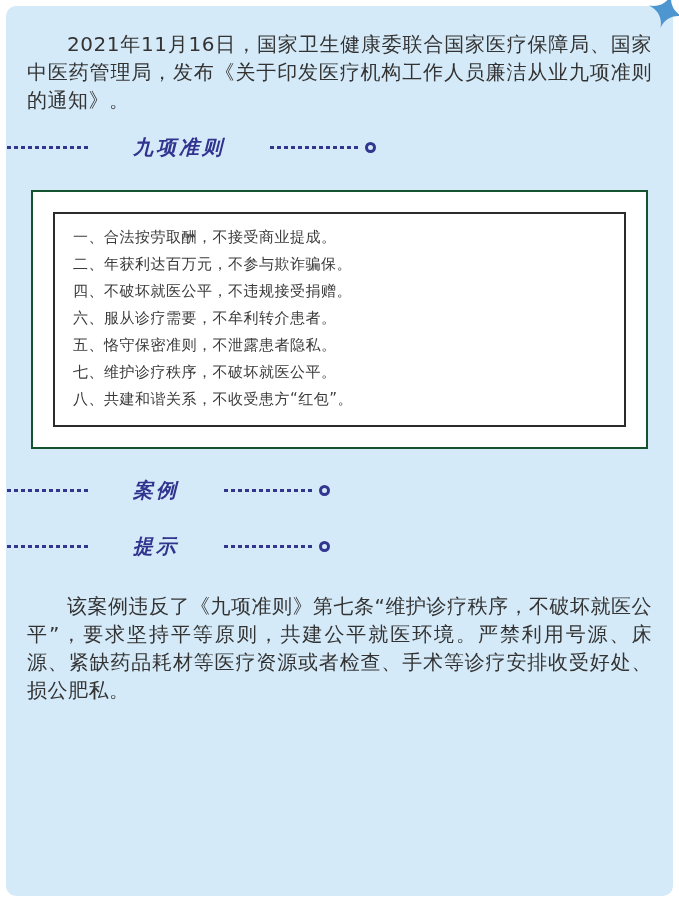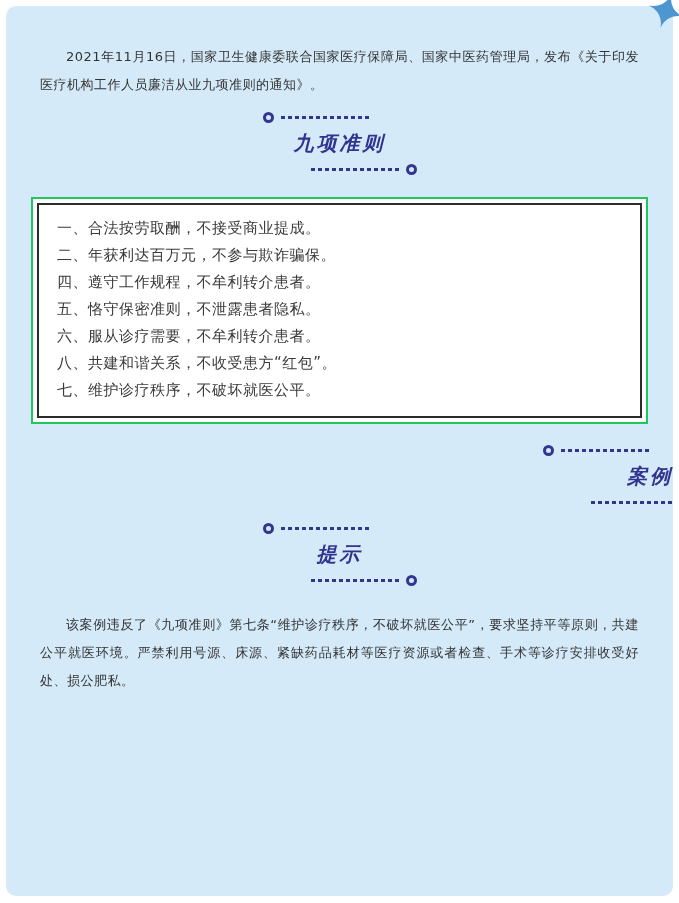--- a/index.html
+++ b/index.html
@@ -30,37 +30,38 @@
   .star-icon {
     position: absolute;
     top: -7px;
     right: -5px;
     width: 36px;
     height: 36px;
     transform: rotate(18deg);
     z-index: 5;
   }
   .para {
-    margin: 13px;
+    margin: 0;
     padding: 0 21px;
-    font-size: 13px;
+    font-size: 20px;
     line-height: 28px;
     color: #333333;
     text-align: justify;
     text-indent: 2em;
     letter-spacing: 0.5px;
   }
   .intro {
     padding-top: 24px;
   }
   
   .sec-header {
     display: flex;
-    flex-direction: column;
+    flex-direction: row;
     align-items: center;
+    gap: 21px;
   }
   .sec-header .dash-line {
     display: flex;
     align-items: center;
   }
   .dash-line .dashes {
     width: 88px;
     height: 3px;
     background: repeating-linear-gradient(90deg, #32368f 0 4px, transparent 4px 7px);
   }
@@ -77,28 +78,28 @@
   .dash-line.bottom .ring { margin-left: 7px; }
   .sec-title {
     font-size: 20px;
     font-weight: bold;
     font-style: italic;
     color: #31348f;
     letter-spacing: 3px;
     margin: 7px 0;
   }
   .hdr-guidelines { margin-top: 13px; }
-  .hdr-case { margin-top: 21px; align-items: flex-end; }
+  .hdr-case { margin-top: 21px; }
   .hdr-tips { margin-top: 15px; text-align: center; }
   
   .rules-box {
     margin: 22px 25px 0 25px;
     background: #ffffff;
-    border: 2px solid #22c55e;
-    padding: 4px;
+    border: 2px solid #14532d;
+    padding: 20px;
   }
   .rules-inner {
     border: 2px solid #2b2b2b;
     padding: 10px 18px 12px 18px;
   }
   .rules-list {
     list-style: none;
     margin: 0;
     padding: 0;
   }
@@ -137,25 +138,25 @@
         <span class="dashes"></span>
         <span class="ring"></span>
       </div>
     </div>
 
     <div class="rules-box">
       <div class="rules-inner">
         <ul class="rules-list">
           <li>一、合法按劳取酬，不接受商业提成。</li>
           <li>二、年获利达百万元，不参与欺诈骗保。</li>
-          <li>四、遵守工作规程，不牟利转介患者。</li>
+          <li>四、不破坏就医公平，不违规接受捐赠。</li>
+          <li>六、服从诊疗需要，不牟利转介患者。</li>
           <li>五、恪守保密准则，不泄露患者隐私。</li>
-          <li>六、服从诊疗需要，不牟利转介患者。</li>
+          <li>七、维护诊疗秩序，不破坏就医公平。</li>
           <li>八、共建和谐关系，不收受患方“红包”。</li>
-          <li>七、维护诊疗秩序，不破坏就医公平。</li>
         </ul>
       </div>
     </div>
 
     <div class="sec-header hdr-case">
       <div class="dash-line top">
         <span class="ring"></span>
         <span class="dashes"></span>
       </div>
       <div class="sec-title">案例</div>

